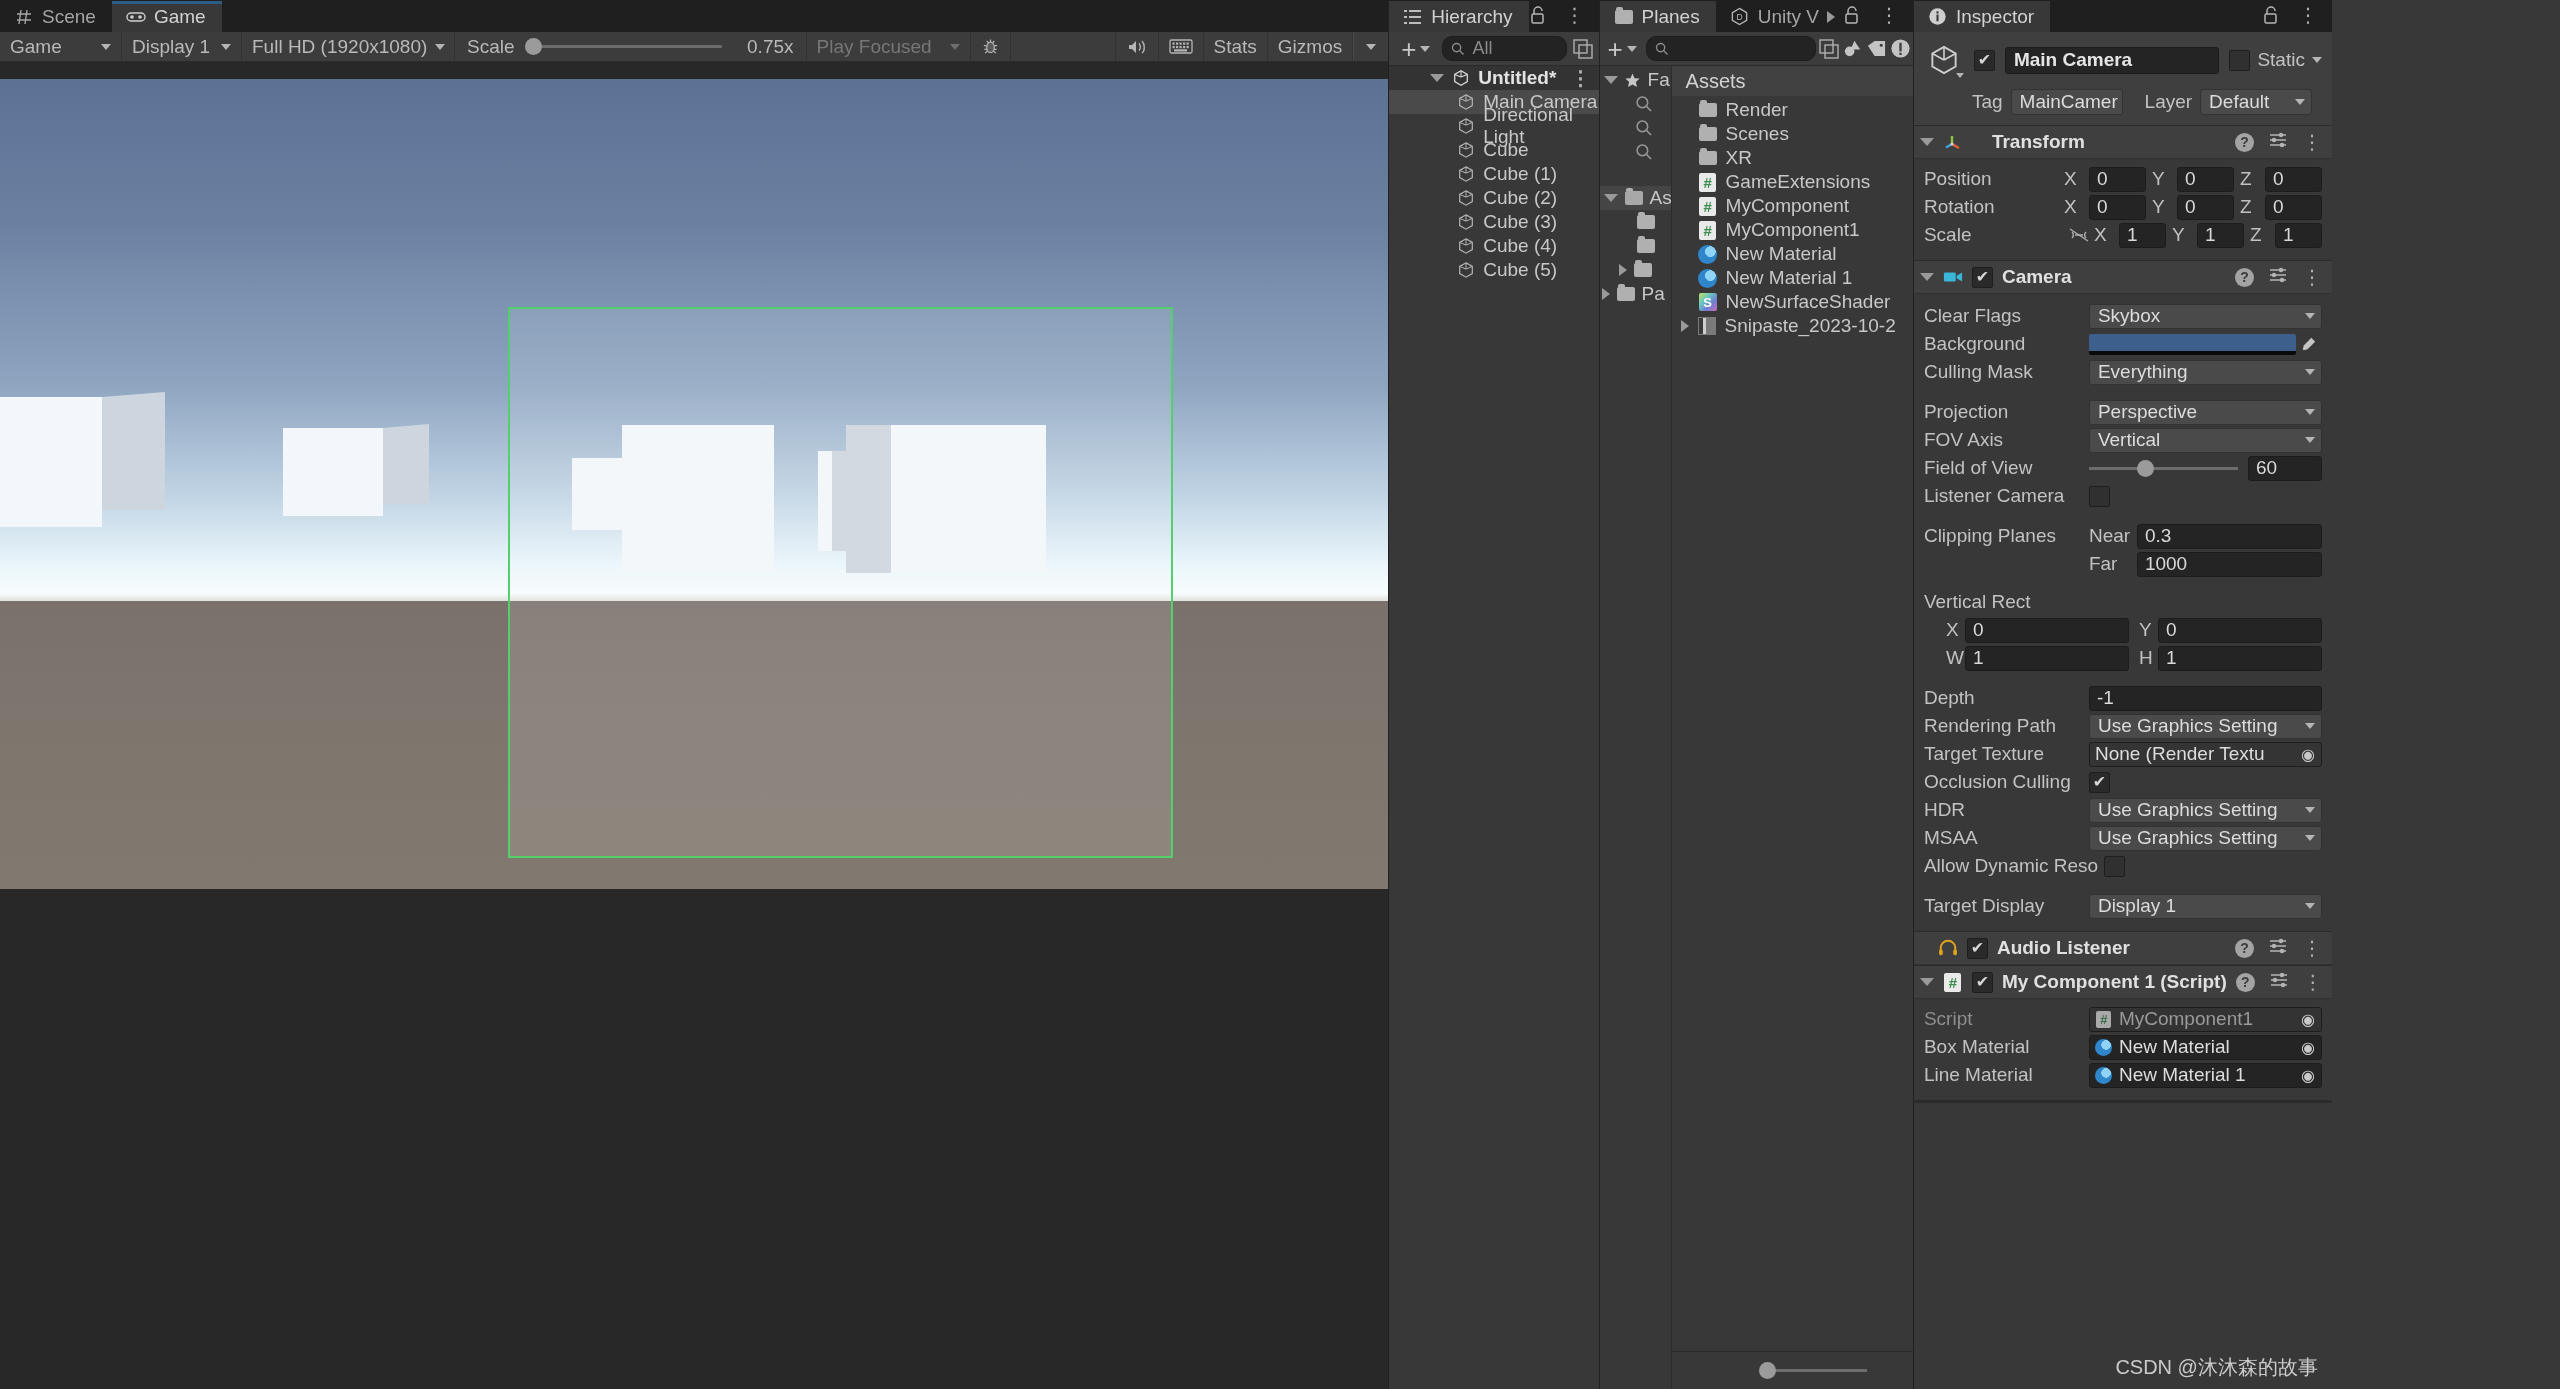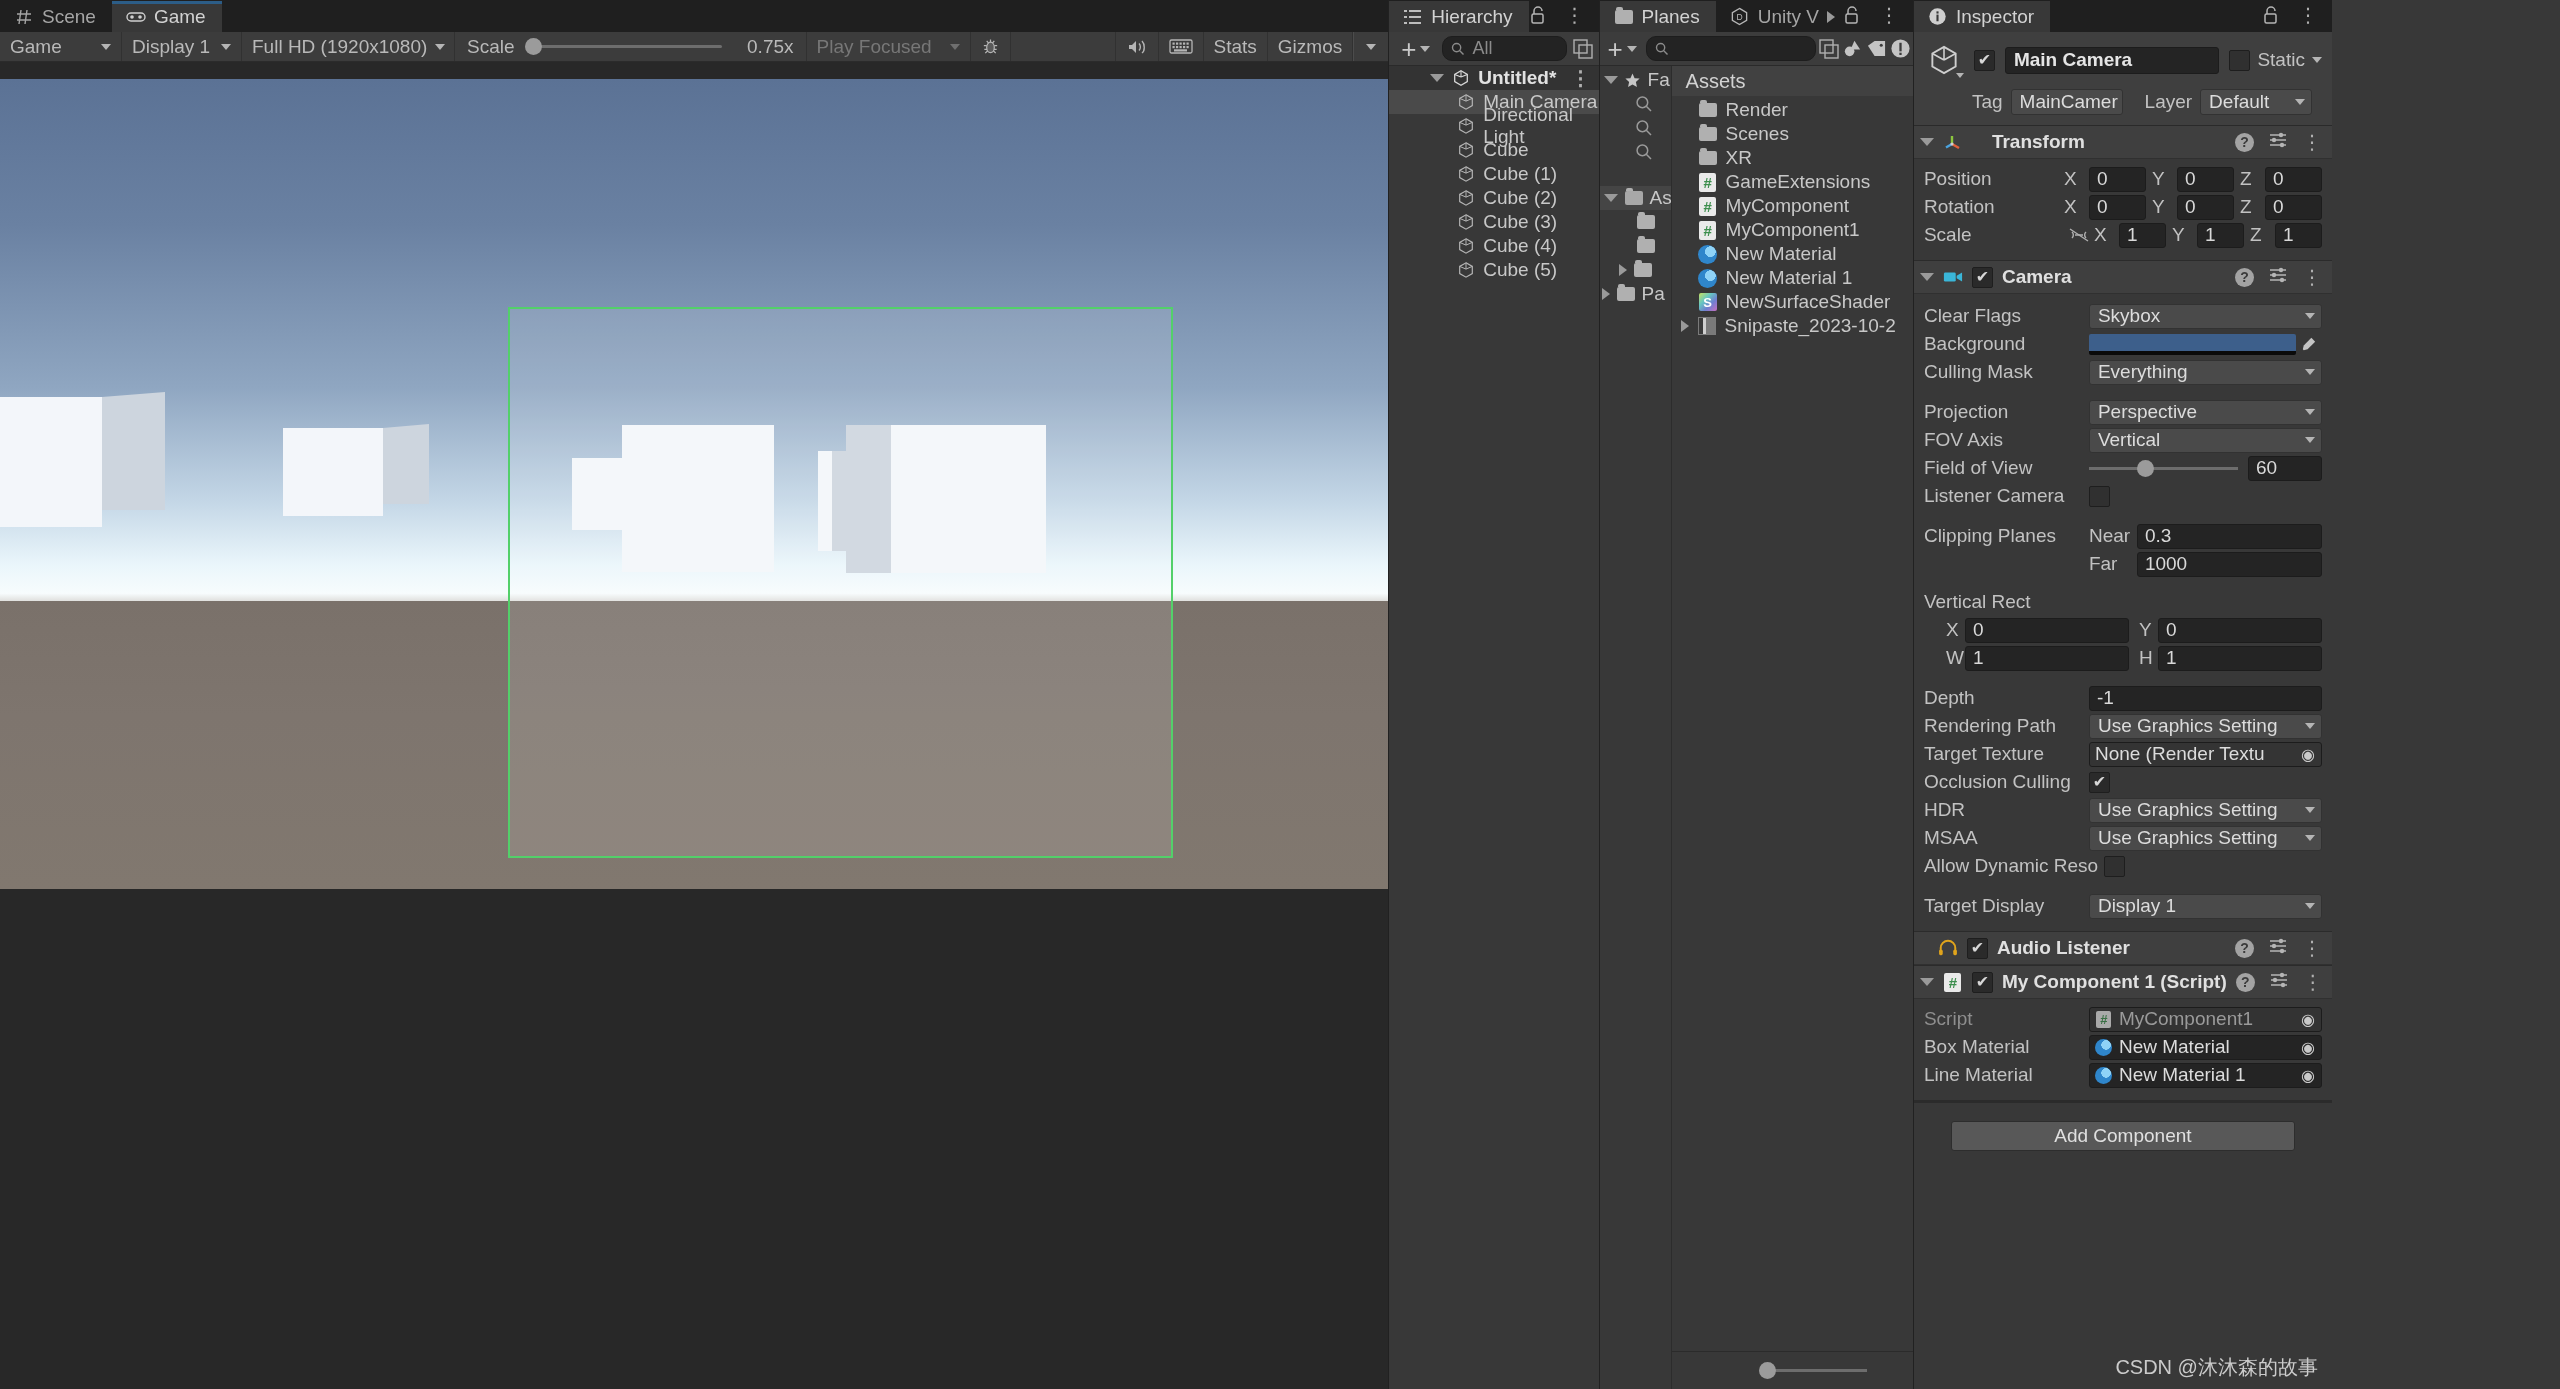--- a/index.html
+++ b/index.html
@@ -1103,22 +1103,17 @@
                 </span>
               <span>New Material 1</span>
               <span class="dot-btn">◉</span>
             </span>
           </div>
         </div>
       </div>
 
       <div class="sep-dark"></div>
 
-      <div class="addcomp-wrap">
-        <div class="addcomp">
-          <span>Add Component</span>
-        </div>
-      </div>
 
       <div class="watermark">CSDN @沐沐森的故事</div>
     </div>
   </div>
 </div>
 
 </body></html>

